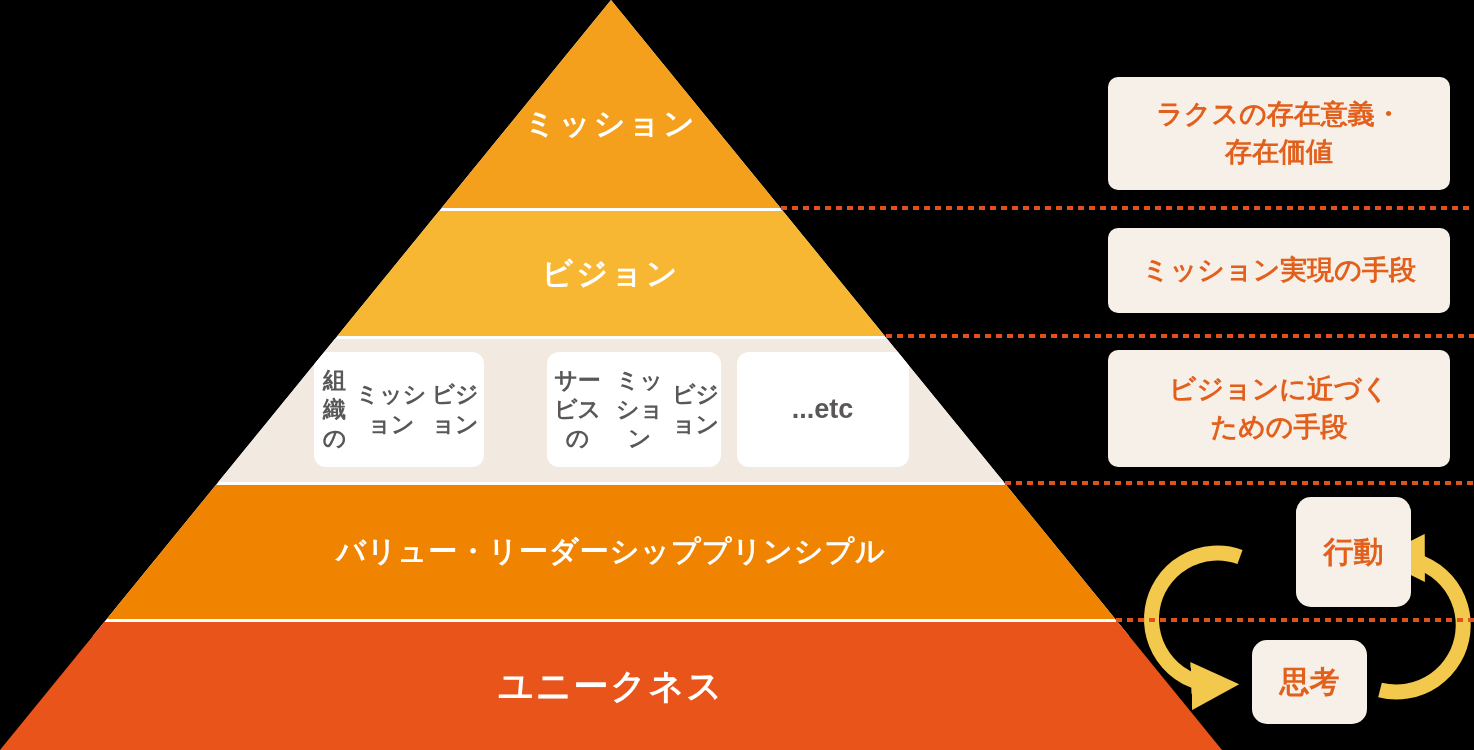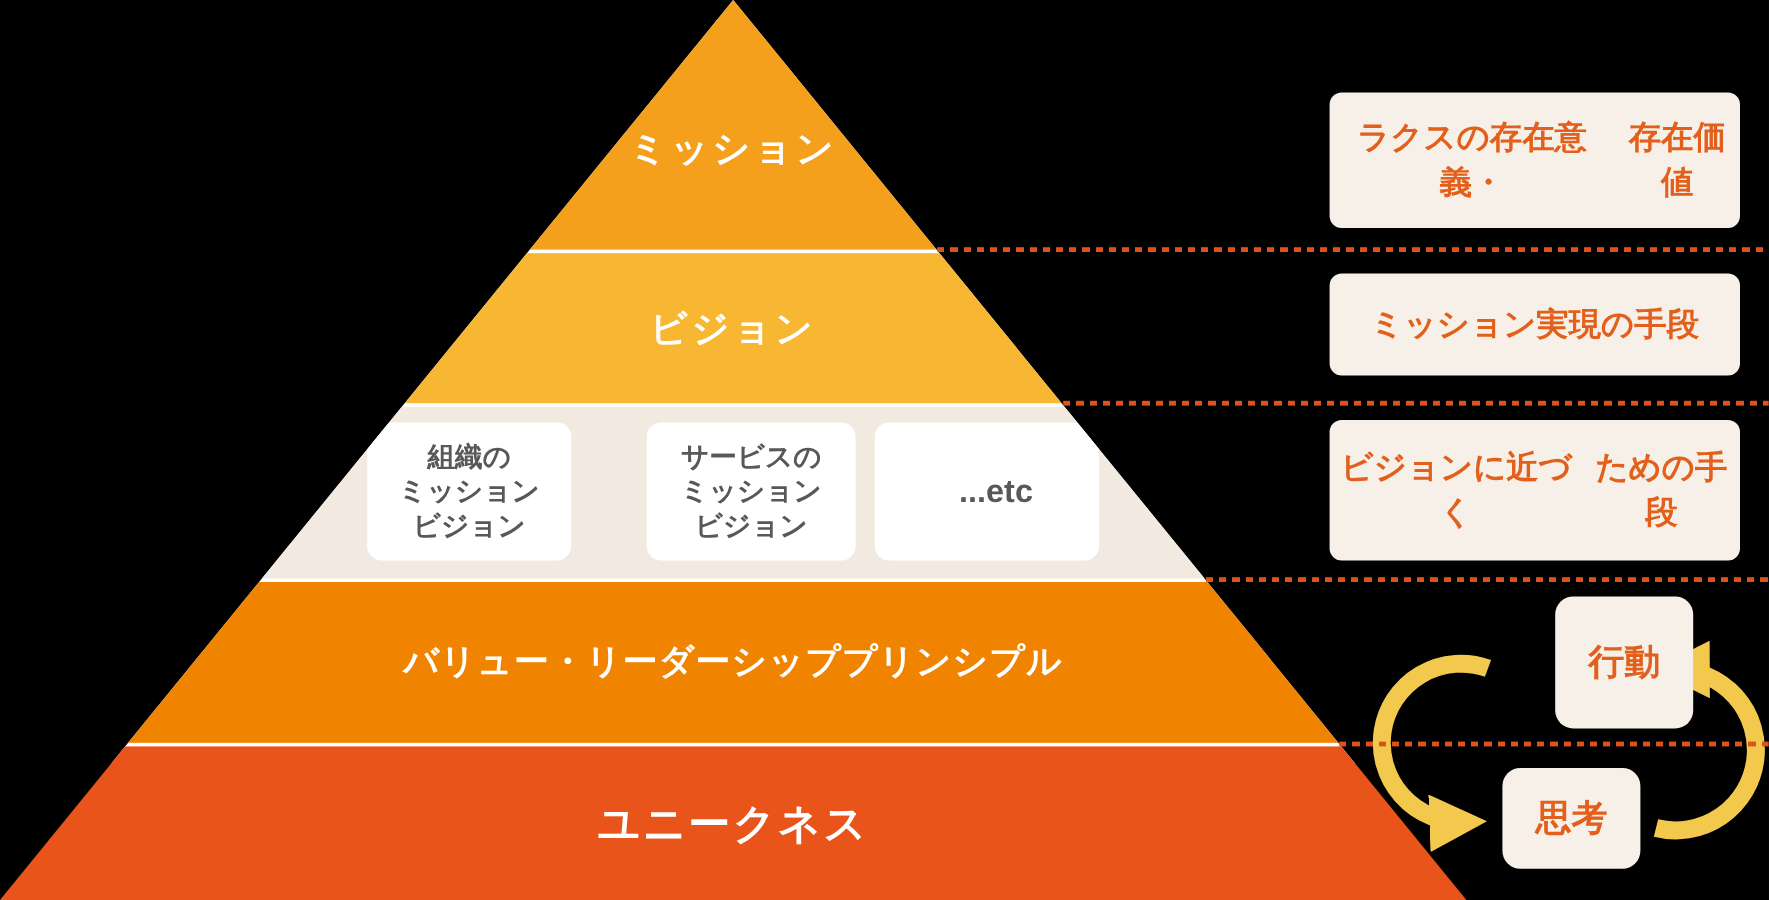--- a/index.html
+++ b/index.html
@@ -47,52 +47,52 @@
   .l4 { top: 485px; height: 134px; background: #F08300; }
   .l4 .lvl-label { font-size: 29px; letter-spacing: 1px; }
   .l5 { top: 622px; height: 128px; background: #E9541A; }
   .l5 .lvl-label { font-size: 35px; letter-spacing: 2px; }
   
   .sub-box {
     background: #ffffff;
     border-radius: 12px;
     height: 115px;
     display: flex;
-    flex-direction: column;
+    flex-direction: row;
     align-items: center;
     justify-content: center;
     color: #595757;
     font-weight: bold;
     font-size: 23px;
     line-height: 1.27;
     text-align: center;
   }
   .sub-box.a { width: 170px; }
   .sub-box.b { width: 174px; margin-left: 47px; }
-  .sub-box.c { width: 172px; font-size: 27px; padding-left: 15px; }
+  .sub-box.c { width: 172px; font-size: 27px; }
   
   .dash {
     position: absolute;
     height: 4px;
     background: repeating-linear-gradient(to right, #E0521C 0 6px, transparent 6px 11px);
     z-index: 6;
   }
   .dash1 { left: 781px;  top: 206px; width: 693px; }
   .dash2 { left: 886px;  top: 334px; width: 588px; }
   .dash3 { left: 1005px; top: 481px; width: 469px; }
   .dash4 { left: 1116px; top: 618px; width: 358px; }
   
   .note {
     position: absolute;
     left: 1108px;
     width: 342px;
     background: #F7F0E8;
     border-radius: 10px;
     display: flex;
-    flex-direction: row;
+    flex-direction: column;
     align-items: center;
     justify-content: center;
     color: #E2601C;
     font-weight: bold;
     font-size: 27px;
     line-height: 1.4;
     text-align: center;
     z-index: 3;
   }
   .note1 { top: 77px;  height: 113px; }

